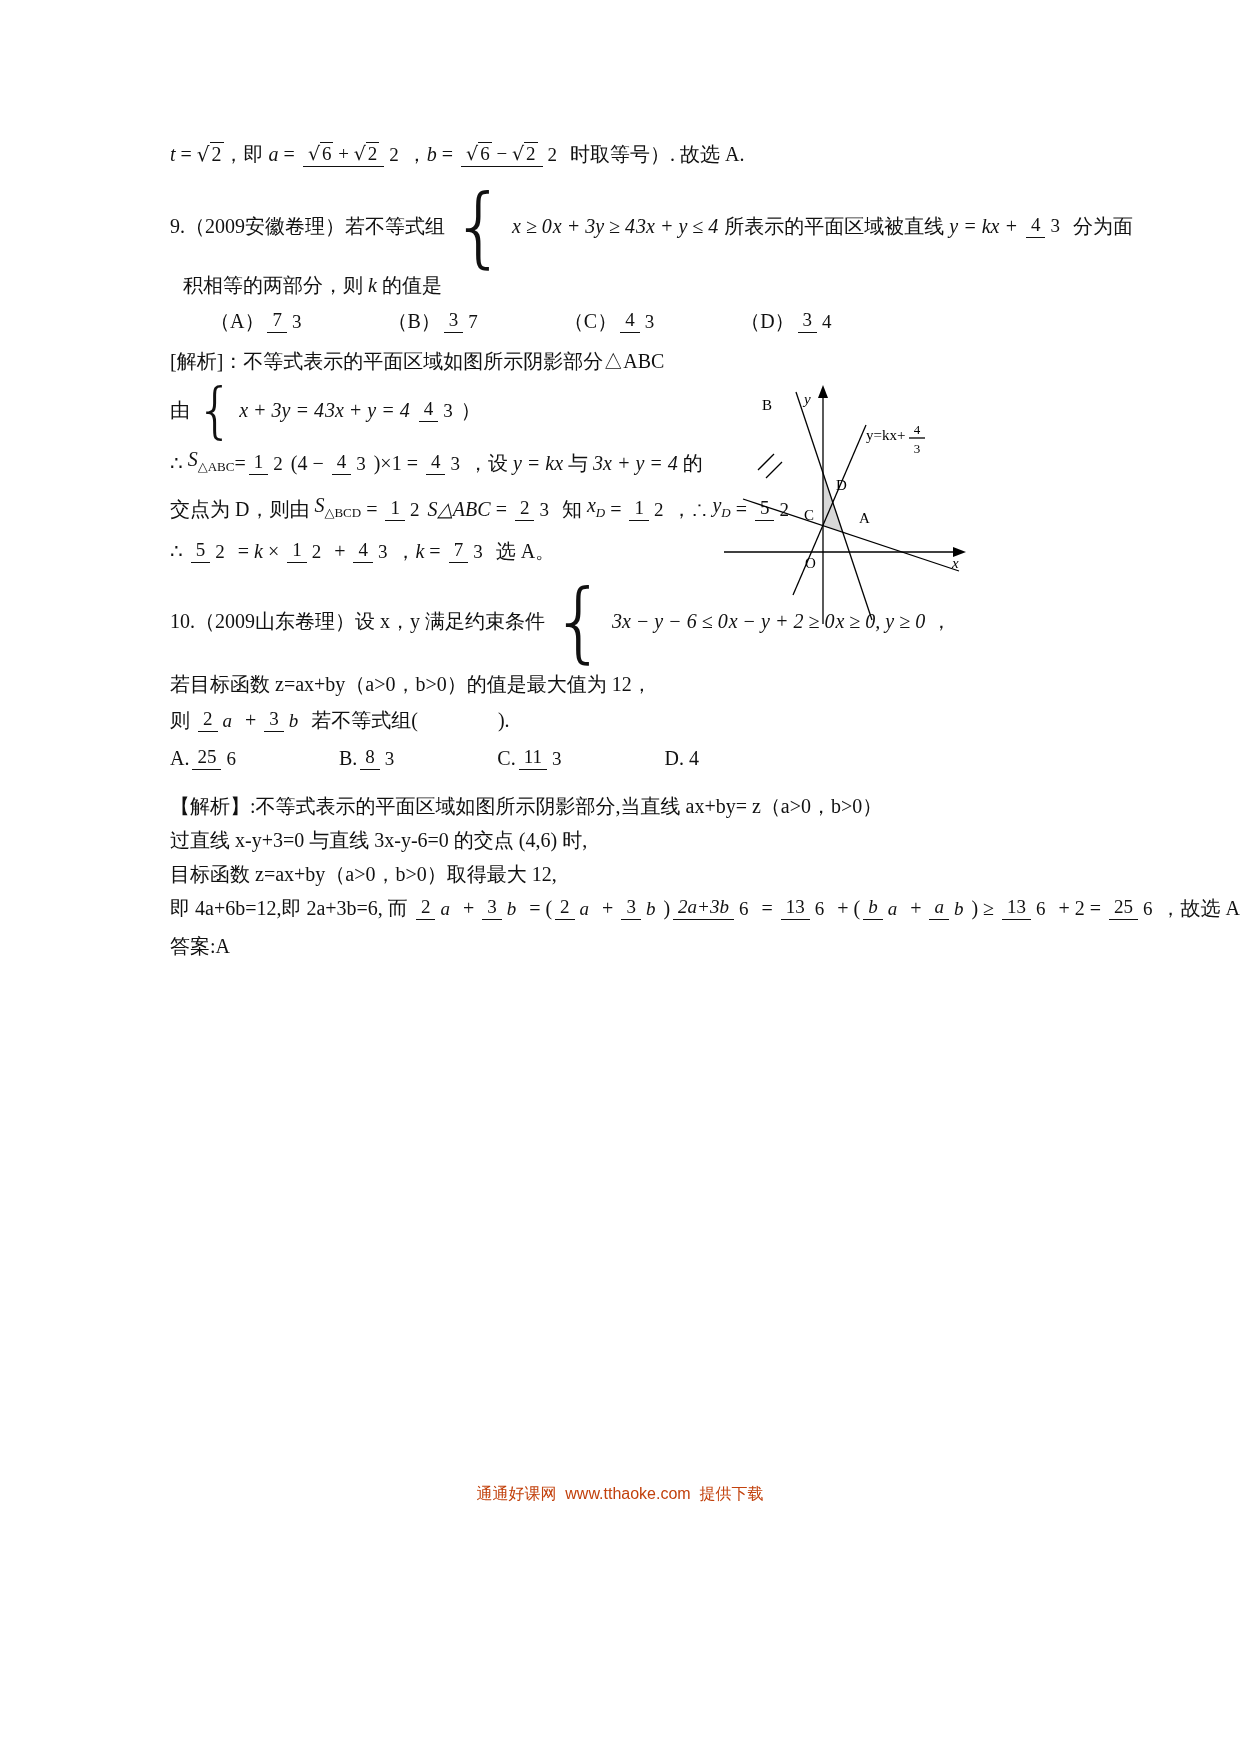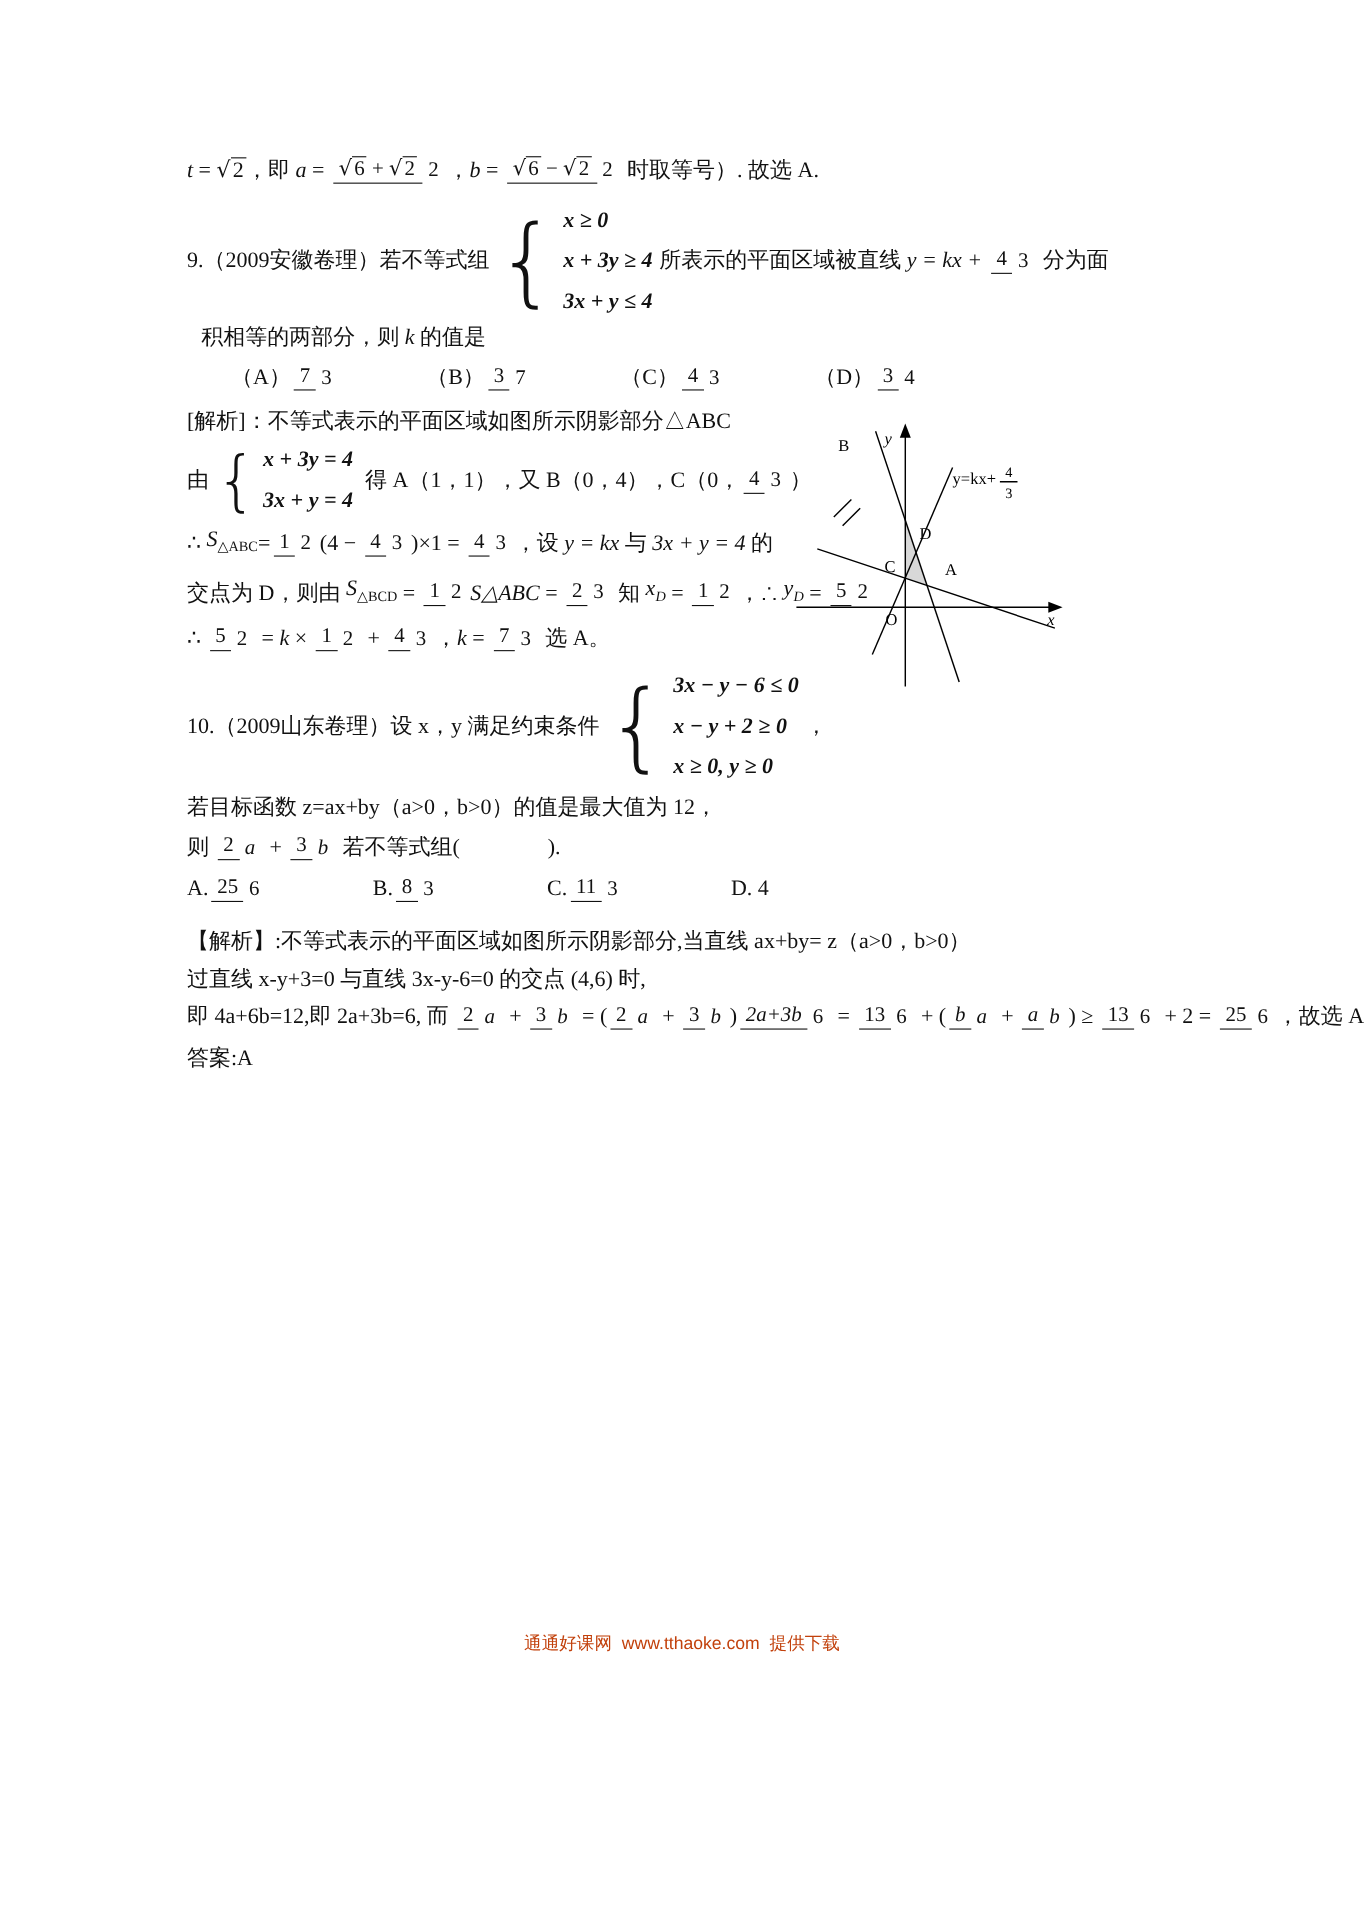--- a/index.html
+++ b/index.html
@@ -14,21 +14,21 @@
   .frac{display:inline-flex;flex-direction:row;align-items:center;margin:0 3px;
         font-size:19px;line-height:22px;}
   .frac .num{display:block;padding:0 5px 1px;border-bottom:1.4px solid #111;text-align:center;white-space:pre;}
   .frac .den{display:block;padding:1px 5px 0;text-align:center;white-space:pre;}
   .rs{font-family:"DejaVu Sans",sans-serif;font-style:normal;}
   .rad{border-top:1.2px solid #111;padding:0 2px;}
   .cases{display:inline-flex;align-items:center;margin:0 6px;}
   .cases .brace{font-family:"DejaVu Sans",sans-serif;font-weight:300;line-height:0.9;margin-right:5px;}
   .cases.c3 .brace{font-size:88px;}
   .cases.c2 .brace{font-size:60px;}
-  .cases .rows{display:flex;flex-direction:column;gap:11px;font-weight:bold;}
+  .cases .rows{display:flex;gap:1px;}
   .cases .row{font-style:italic;white-space:pre;line-height:26px;}
   .opts9{margin-left:40px;gap:78px;}
   .opts10{gap:95px;}
   .opt{display:inline-flex;align-items:center;}
   .ind30{margin-left:13px;}
   .mb6{margin-bottom:6px;}.mb8{margin-bottom:8px;}.mb10{margin-bottom:10px;}
   .mb12{margin-bottom:12px;}.mb16{margin-bottom:16px;}.mb18{margin-bottom:18px;}
   .mb20{margin-bottom:20px;}
   .figure{position:absolute;left:718px;top:384px;width:256px;height:250px;}
   .figure line{stroke:#000;stroke-width:1.3;}
@@ -124,21 +124,20 @@
       </div>
     <div class="para mb8">
         <span class="t">由</span>
         <span class="cases c2">
           <span class="brace">{</span>
           <span class="rows">
             <span class="row">x + 3y = 4</span>
             <span class="row">3x + y = 4</span>
           </span>
         </span>
-        <span class="t"> 得 A（1，1），又 B（0，4），C（0，</span>
         <span class="frac">
           <span class="num">4</span>
           <span class="den">3</span>
         </span>
         <span class="t">）</span>
       </div>
     <div class="para mb10">
         <span class="t">∴ </span>
         <span class="grp"><span class="t it">S</span><span class="sub">△ABC</span></span>
         <span class="t">=</span>
@@ -273,20 +272,23 @@
           <span class="t">D.</span>
           <span class="t"> 4</span>
         </span>
     </div>
 
     <div class="para mb6">
         <span class="t">【解析】:不等式表示的平面区域如图所示阴影部分,当直线 ax+by= z（a&gt;0，b&gt;0）</span>
       </div>
     <div class="para mb6">
         <span class="t">过直线 x-y+3=0 与直线 3x-y-6=0 的交点 (4,6) 时,</span>
+      </div>
+    <div class="para mb6">
+        <span class="t">目标函数 z=ax+by（a&gt;0，b&gt;0）取得最大 12,</span>
       </div>
     <div class="para mb10">
         <span class="t">即 4a+6b=12,即 2a+3b=6, 而 </span>
         <span class="frac">
           <span class="num">2</span>
           <span class="den it">a</span>
         </span>
         <span class="t"> + </span>
         <span class="frac">
           <span class="num">3</span>

